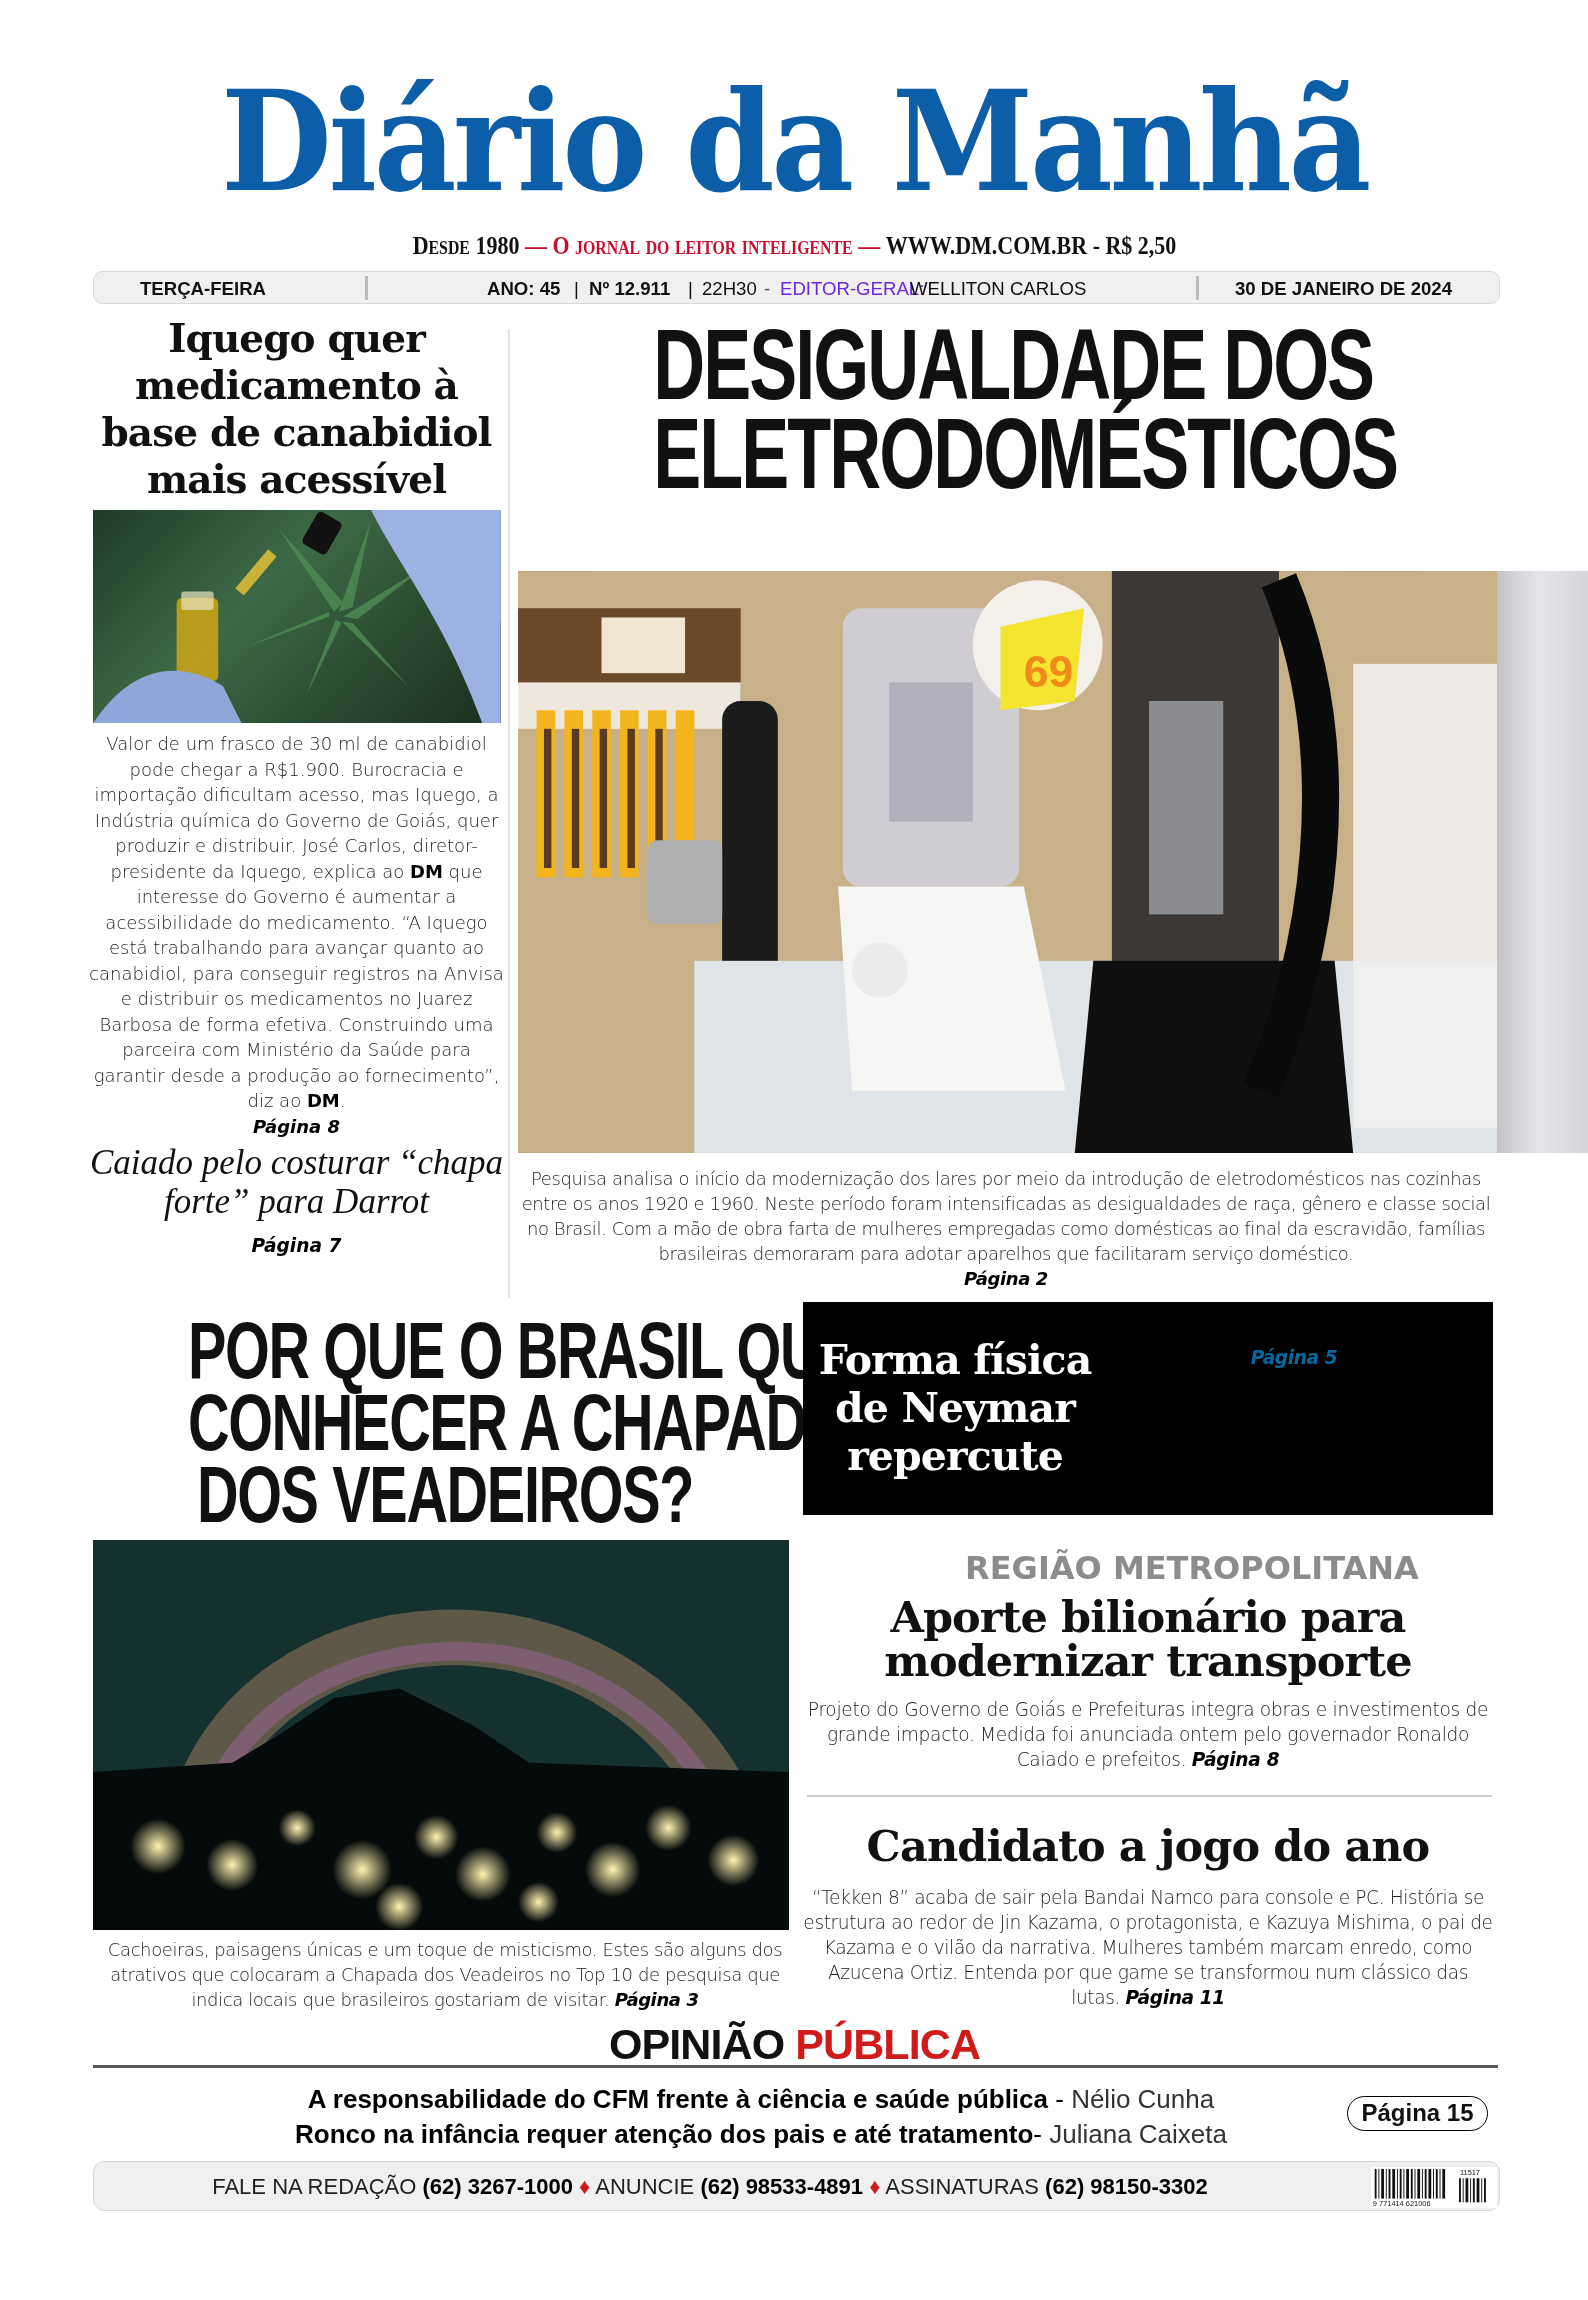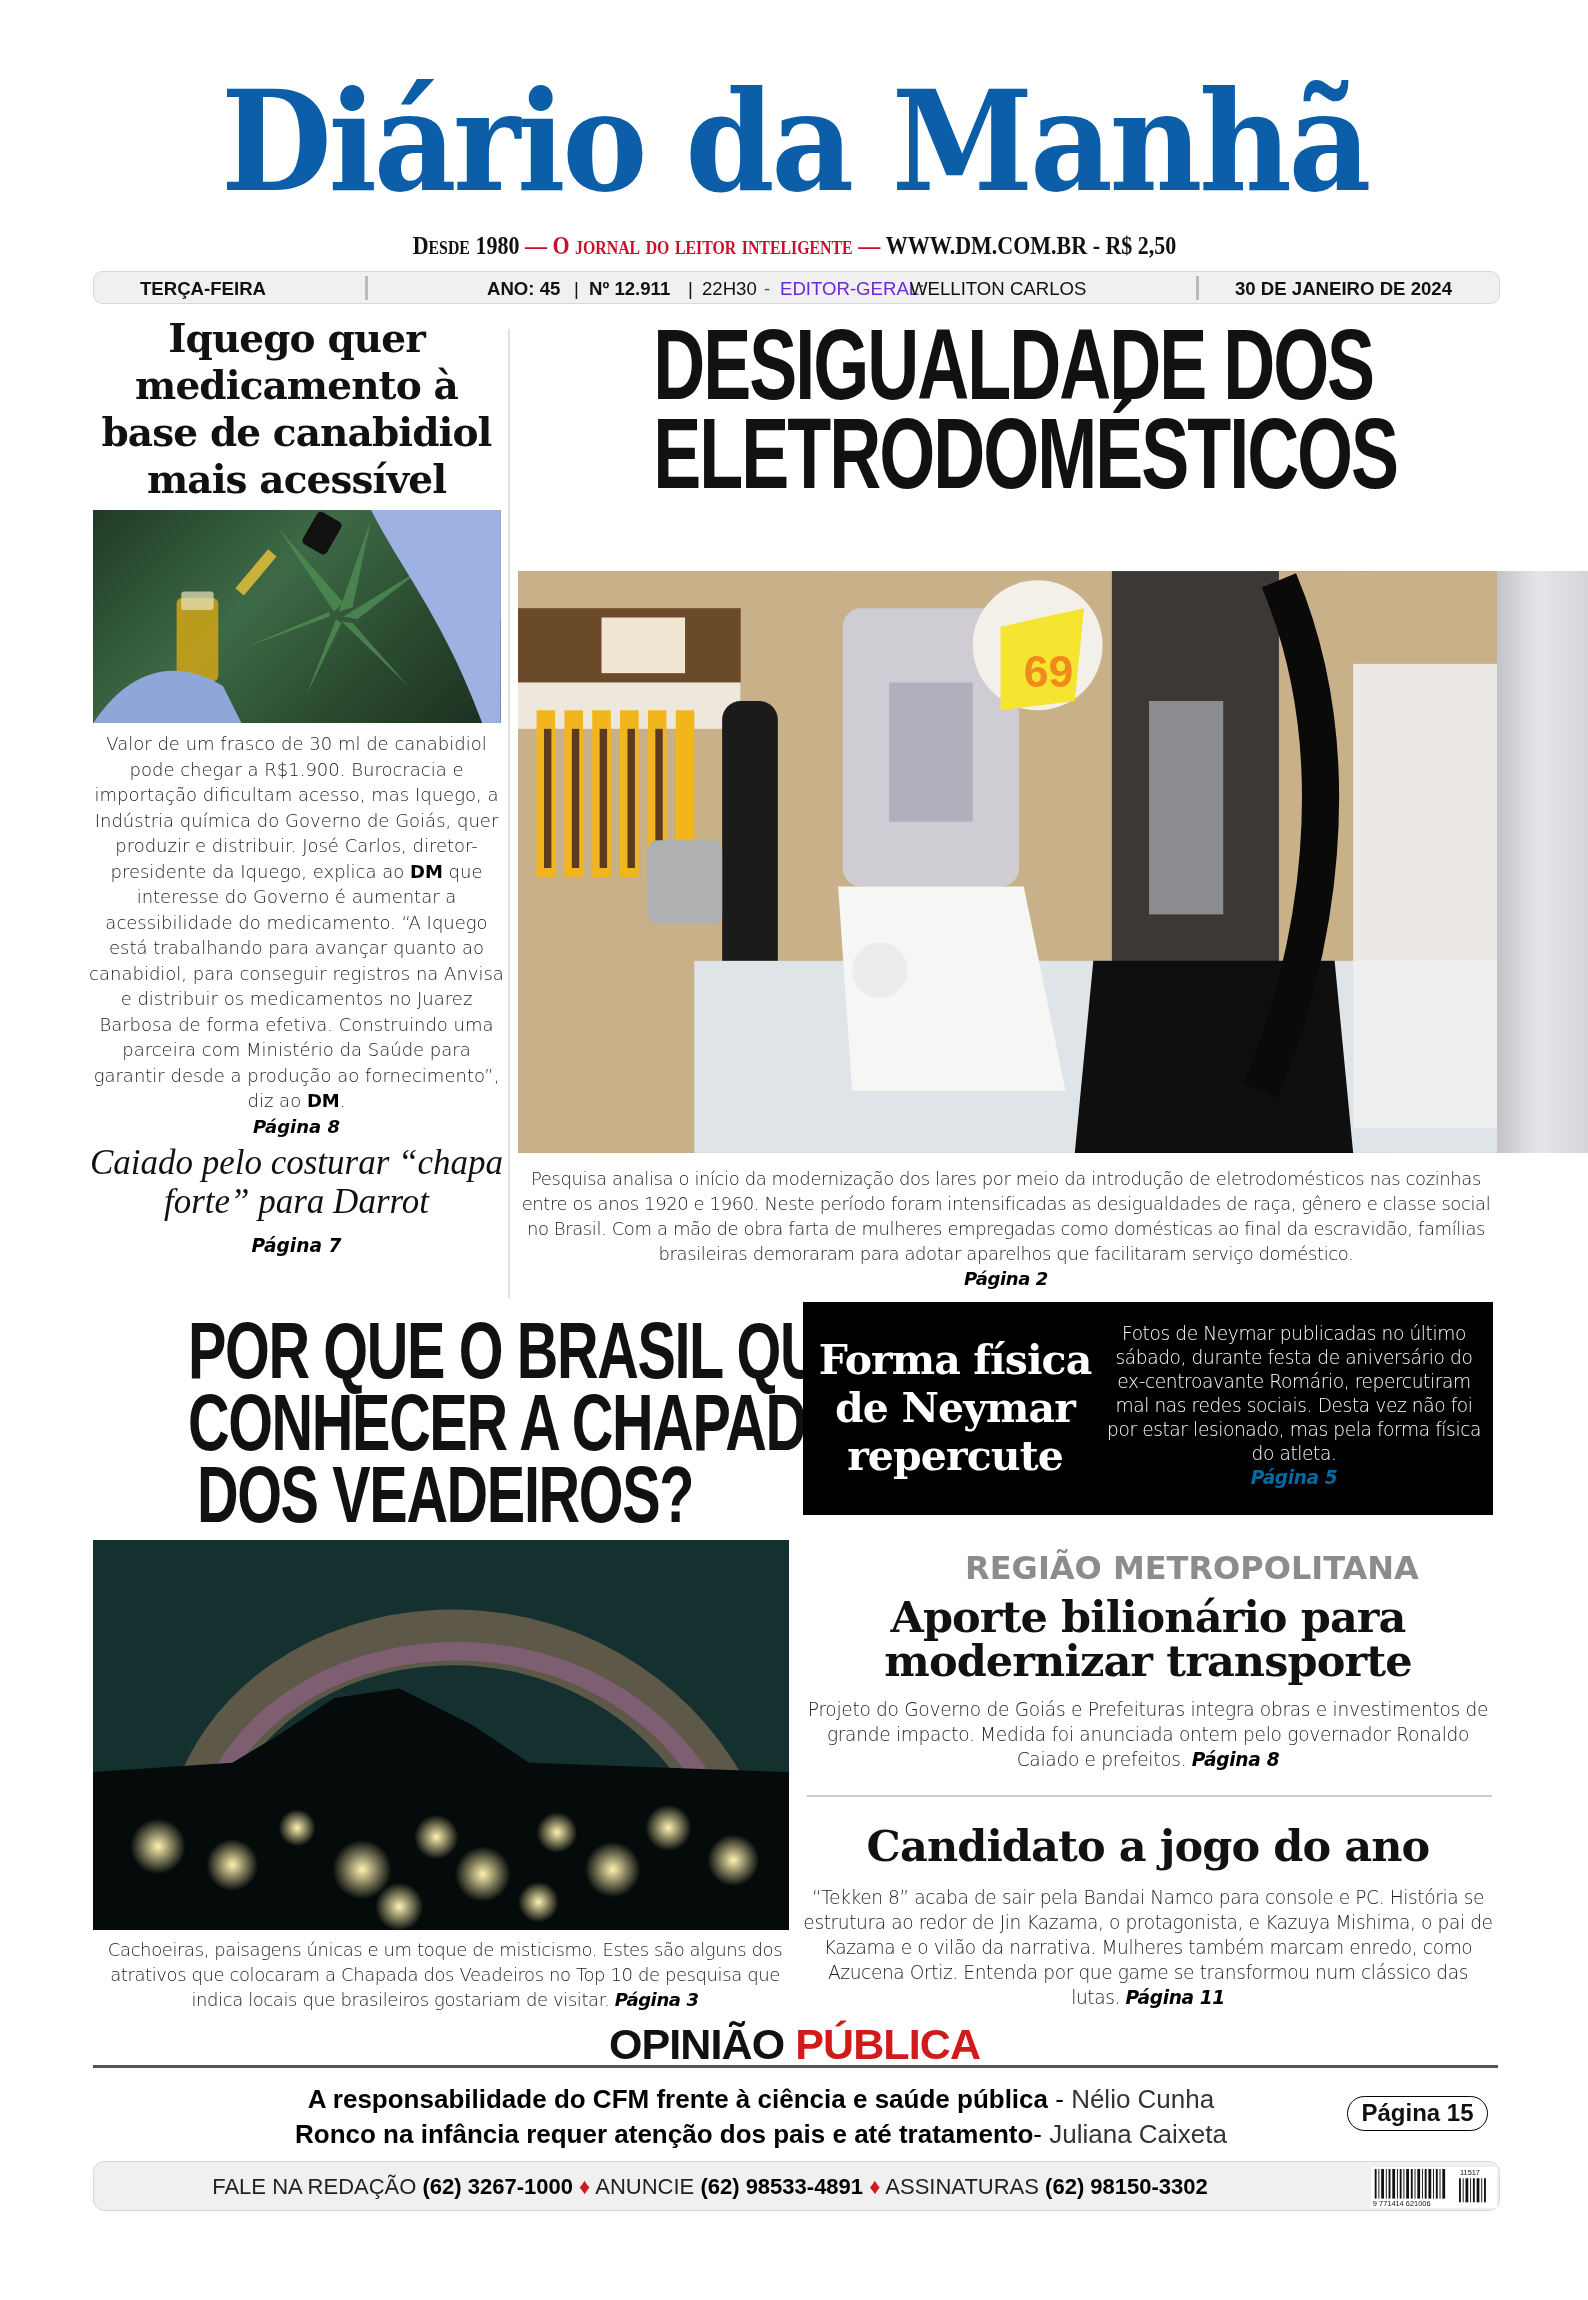--- a/index.html
+++ b/index.html
@@ -291,21 +291,21 @@
     </g>
   </svg>
 </div>
 <div class="abs cap-chapada">
   <span>Cachoeiras, paisagens únicas e um toque de misticismo. Estes são alguns dos atrativos que colocaram a Chapada dos Veadeiros no Top 10 de pesquisa que indica locais que brasileiros gostariam de visitar.  </span><span class="pg">Página 3</span>
 </div>
 
 <div class="abs box-neymar"></div>
 <div class="abs h-neymar">Forma física de Neymar repercute</div>
 <div class="abs body-neymar">
-  <span>Fotos de Neymar publicadas no último sábado, durante  festa de aniversário do ex-centroavante Romário, repercutiram mal nas redes sociais. Desta vez não foi por estar lesionado, mas pela forma física do atleta.</span><br>
+  <br>
   <span class="pg-yellow">Página 5</span>
 </div>
 
 <div class="abs kicker">REGIÃO METROPOLITANA</div>
 <div class="abs h-aporte">Aporte bilionário para modernizar transporte</div>
 <div class="abs body-aporte">
   <span>Projeto do Governo de Goiás e Prefeituras integra obras e investimentos de grande impacto. Medida foi anunciada ontem pelo governador Ronaldo Caiado e prefeitos. </span><span class="pg">Página 8</span>
 </div>
 <div class="abs hr-right"></div>
 

